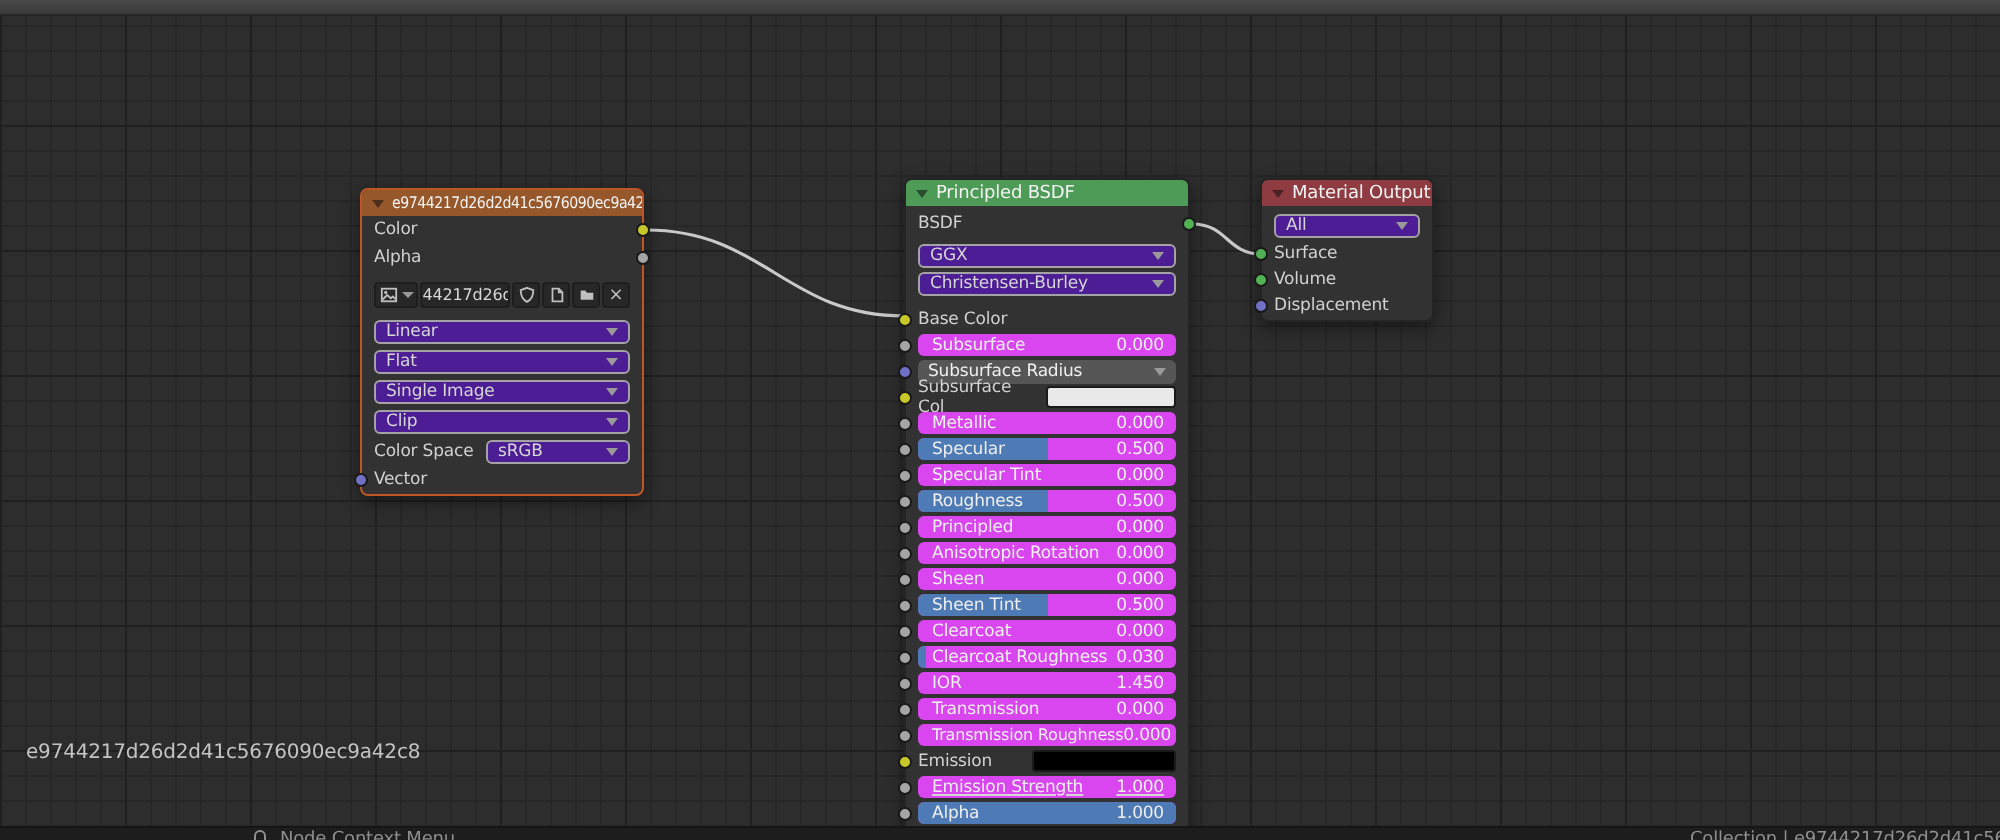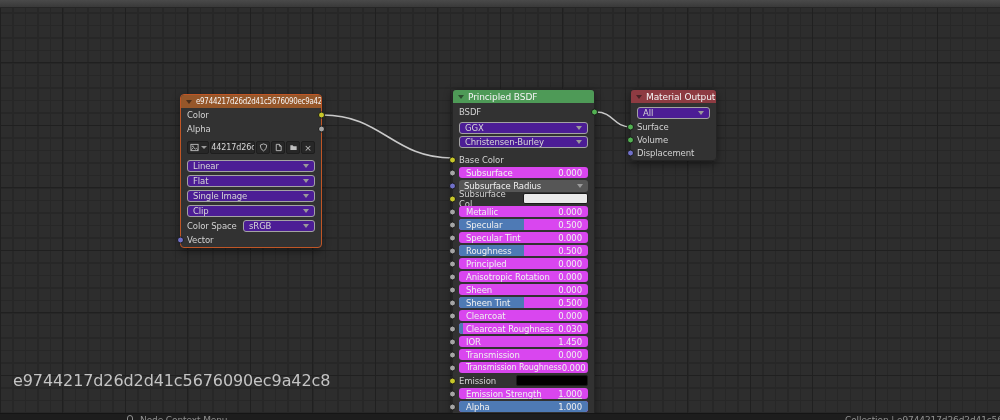--- a/index.html
+++ b/index.html
@@ -43,21 +43,21 @@
   .chev { width:0; height:0; border-left:3px solid transparent; border-right:3px solid transparent;
     border-top:4px solid #9a9a9a; flex:0 0 auto; }
   .ddpill { height:12px; background:#565656; border-radius:3px; width:100%; display:flex;
     align-items:center; justify-content:space-between; padding:0 5px; color:#f0f0f0; white-space:nowrap; }
   .swatch { height:11px; border-radius:2px; border:1px solid #1a1a1a; width:76px; margin-left:auto; }
   .dbrow { width:100%; height:13px; display:flex; gap:1px; }
   .dbbtn { background:#272727; border:1px solid #1e1e1e; border-radius:2px; display:flex;
     align-items:center; justify-content:center; gap:2px; height:13px; }
   .dbname { flex:1; overflow:hidden; padding:0 3px; font-size:8px; color:#d8d8d8;
     white-space:nowrap; align-items:center; display:flex; }
-  .overlay-hash { position:absolute; left:13px; top:371px; font-size:16px; color:#c4c4c4; z-index:3; }
+  .overlay-hash { position:absolute; left:13px; top:371px; font-size:10px; color:#c4c4c4; z-index:3; }
   .statusbar { position:absolute; left:0; bottom:0; width:1000px; height:7px; background:#1d1d1d;
     border-top:1px solid #151515; overflow:hidden; z-index:5; color:#8f8f8f; font-size:9px; }
   .statusbar .sl { position:absolute; left:140px; top:1px; white-space:nowrap; }
   .statusbar .sr { position:absolute; left:845px; top:1px; white-space:nowrap; }
   .statusbar .mouse-ic { position:absolute; left:127px; top:1px; width:6px; height:9px;
     border:1px solid #8f8f8f; border-radius:3px; }
   svg.mini { display:block; }
 </style>
 </head>
 <body>

